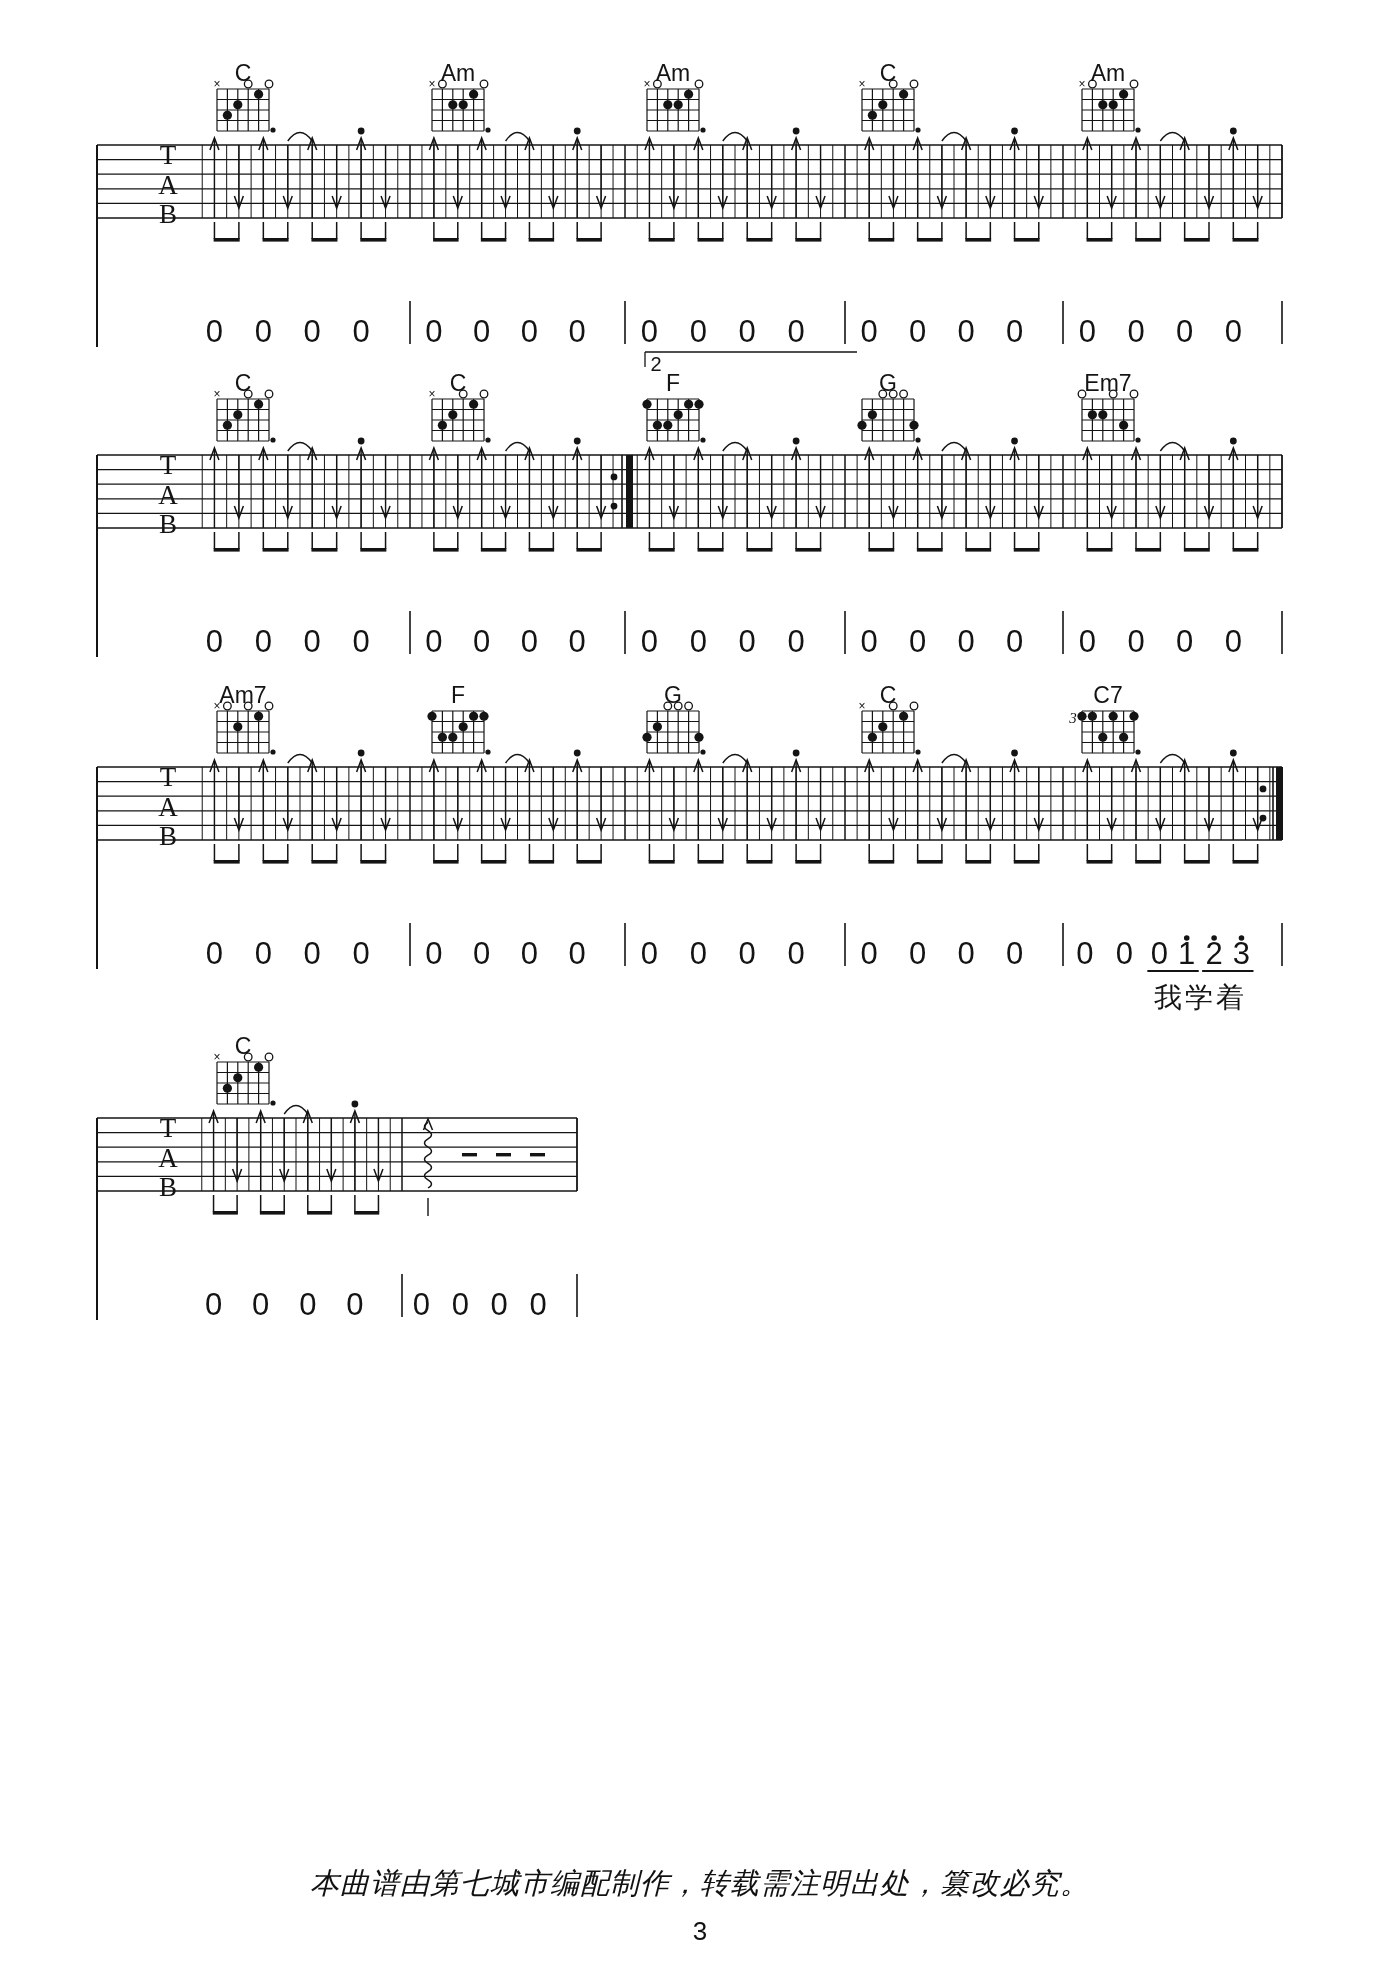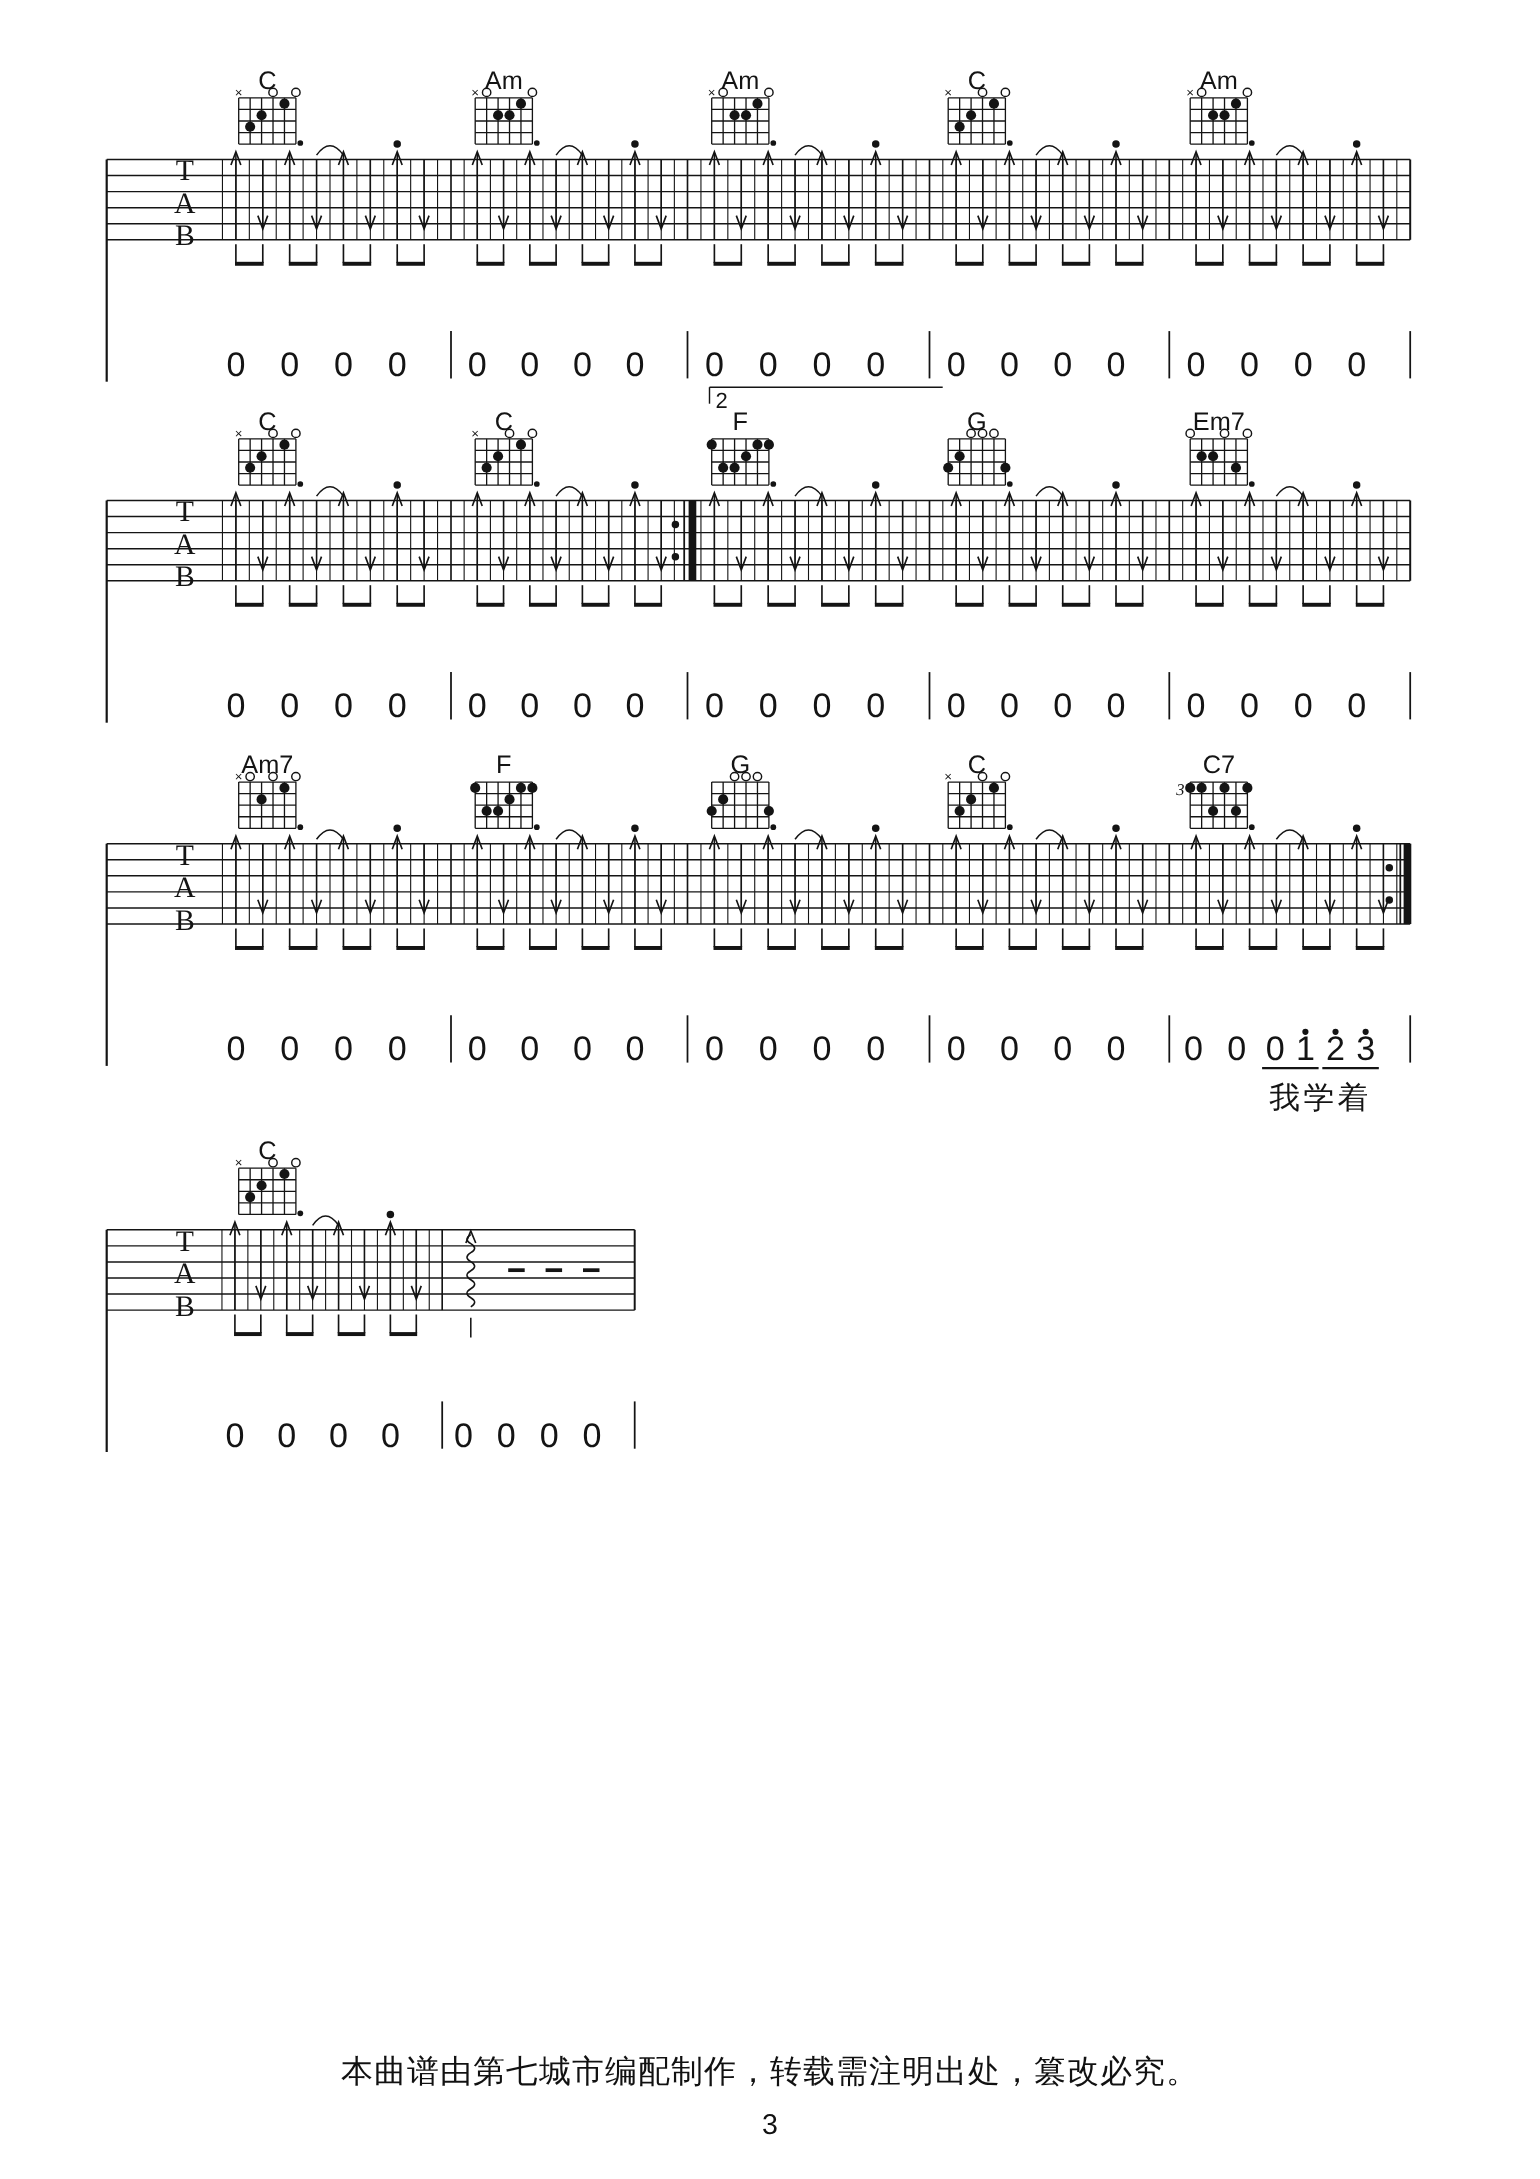--- a/index.html
+++ b/index.html
@@ -1,20 +1,20 @@
 <!DOCTYPE html>
 <html><head>
 <meta charset="utf-8">
 <style>
   html,body{margin:0;padding:0;background:#e8e8e8;}
   .page{position:relative;width:1400px;height:1981px;background:#ffffff;margin:0 auto;
         font-family:"Liberation Sans",sans-serif;color:#141414;overflow:hidden;}
   svg text{user-select:none;}
   .footer-notice{position:absolute;left:0;top:1864px;width:100%;text-align:center;
-        font-size:29px;letter-spacing:1px;color:#111;}
+        font-size:29px;letter-spacing:1px;color:#111;font-style:italic;}
   .page-number{position:absolute;left:0;top:1916px;width:100%;text-align:center;
         font-size:26px;color:#111;}
 </style>
 </head>
 <body>
 
 <div class="page">
   <svg id="score" width="1400" height="1981" viewBox="0 0 1400 1981">
       <g>
         <line x1="97" y1="145" x2="97" y2="347" stroke="#141414" stroke-width="2"></line>

